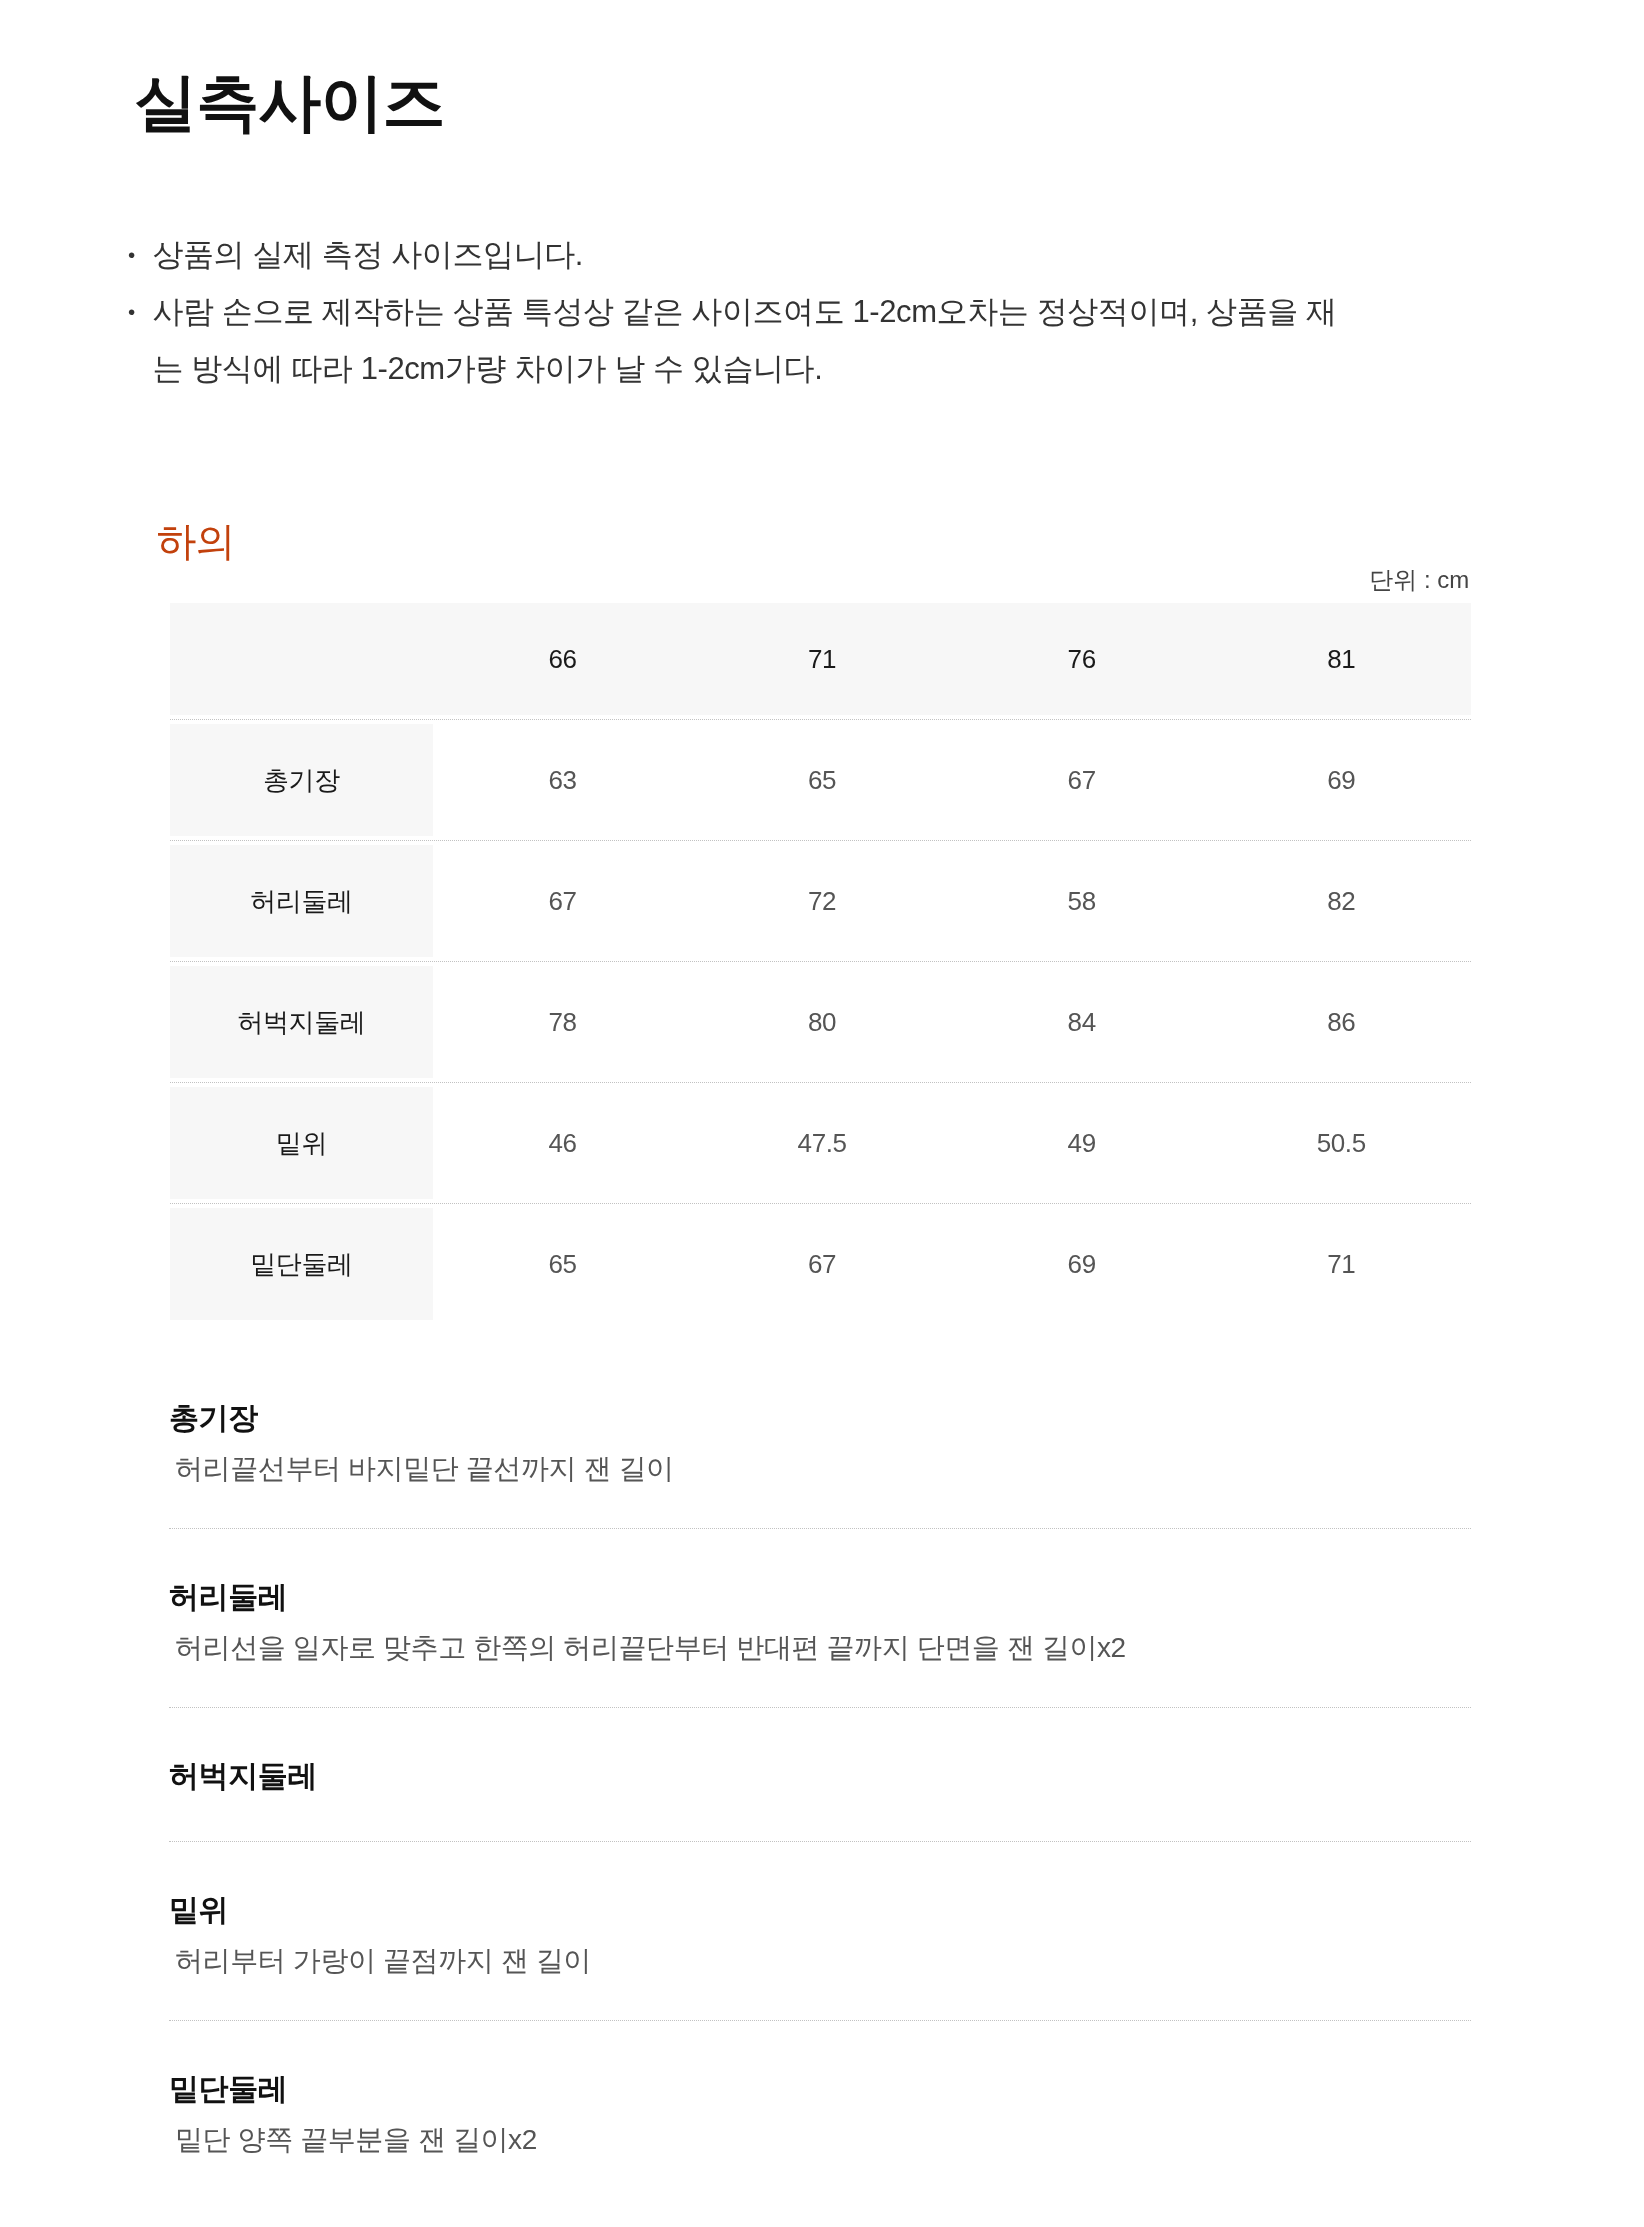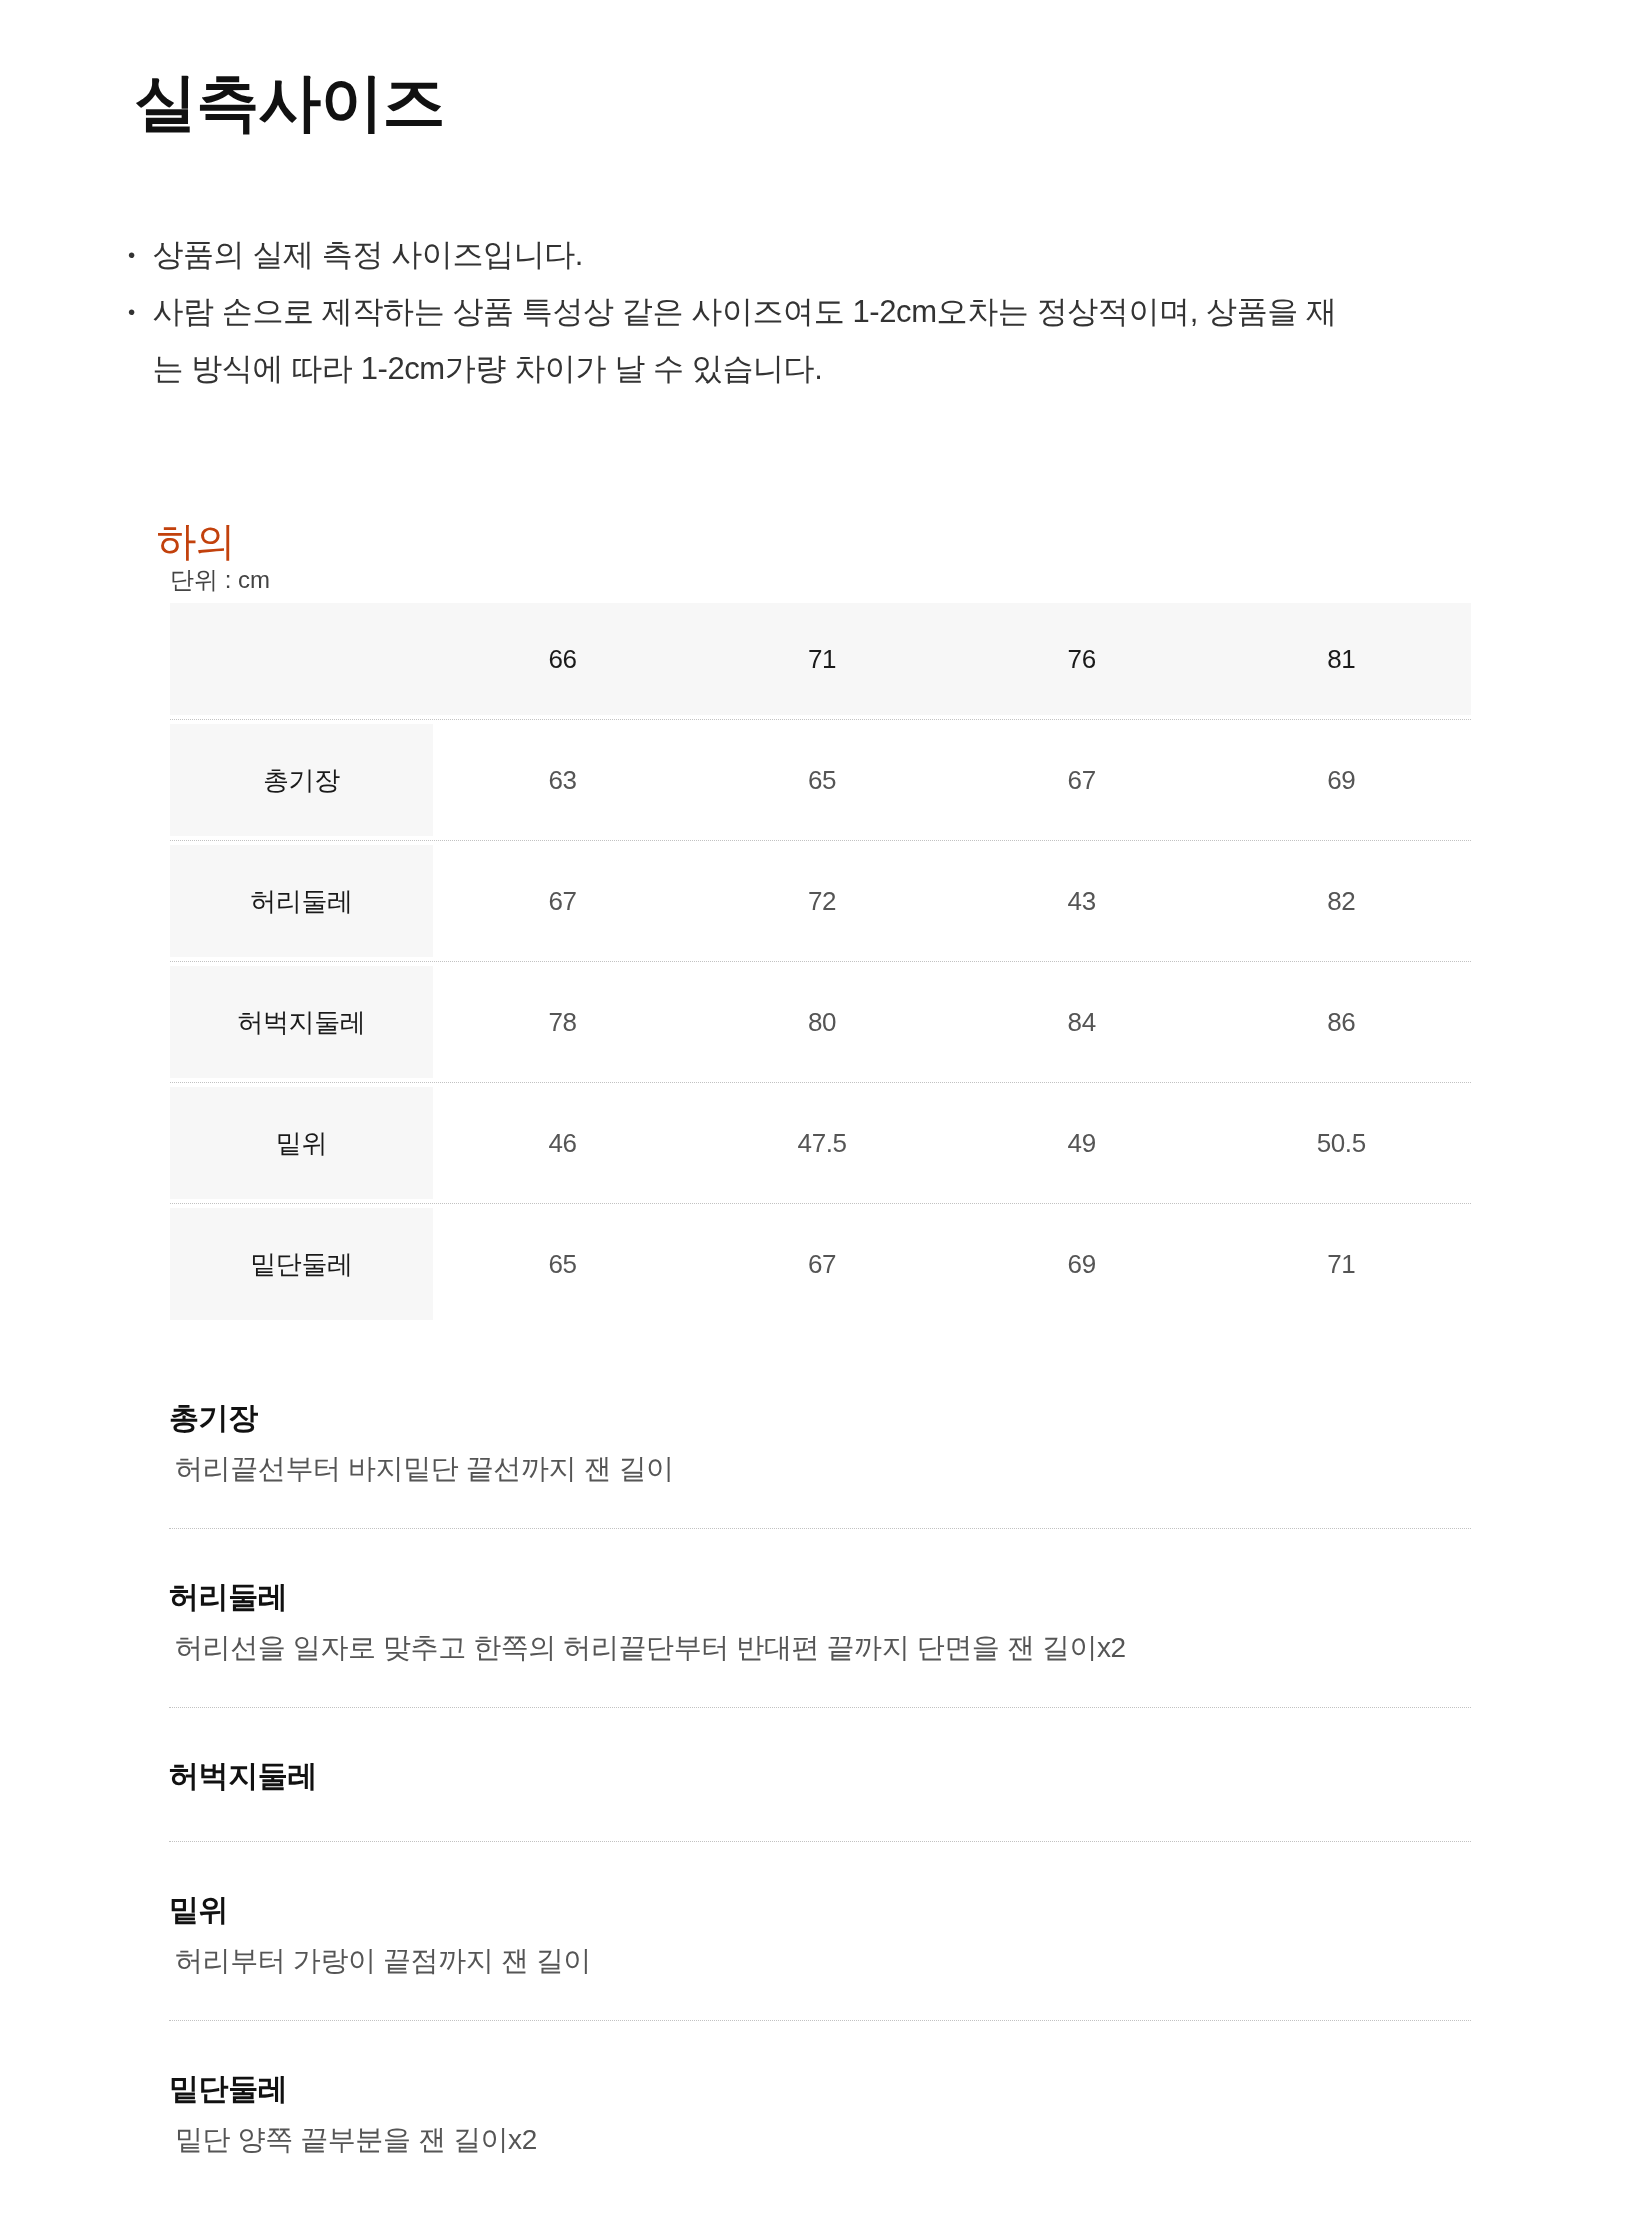--- a/index.html
+++ b/index.html
@@ -52,21 +52,21 @@
     font-size: 40px;
     font-weight: 400;
     line-height: 48px;
     letter-spacing: -0.9px;
     color: #c2410c;
   }
 
   
   .table-area { margin-left: 41px; width: 1301px; }
   .unit-label {
-    text-align: left;
+    text-align: right;
     font-size: 24px;
     line-height: 29px;
     color: #444;
     margin: 0 1.7px 5.1px 0;
   }
   .size-table { width: 100%; }
   .t-row { display: flex; height: 120px; }
   .t-row + .t-row { border-top: 0.9px dotted var(--divider, #b9b9b9); }
   .t-cell {
     box-sizing: border-box;
@@ -150,21 +150,21 @@
         <div class="t-cell val">63</div>
         <div class="t-cell val">65</div>
         <div class="t-cell val">67</div>
         <div class="t-cell val">69</div>
       </div>
 
       <div class="t-row">
         <div class="t-cell label">허리둘레</div>
         <div class="t-cell val">67</div>
         <div class="t-cell val">72</div>
-        <div class="t-cell val">43</div>
+        <div class="t-cell val">58</div>
         <div class="t-cell val">82</div>
       </div>
 
       <div class="t-row">
         <div class="t-cell label">허벅지둘레</div>
         <div class="t-cell val">78</div>
         <div class="t-cell val">80</div>
         <div class="t-cell val">84</div>
         <div class="t-cell val">86</div>
       </div>

